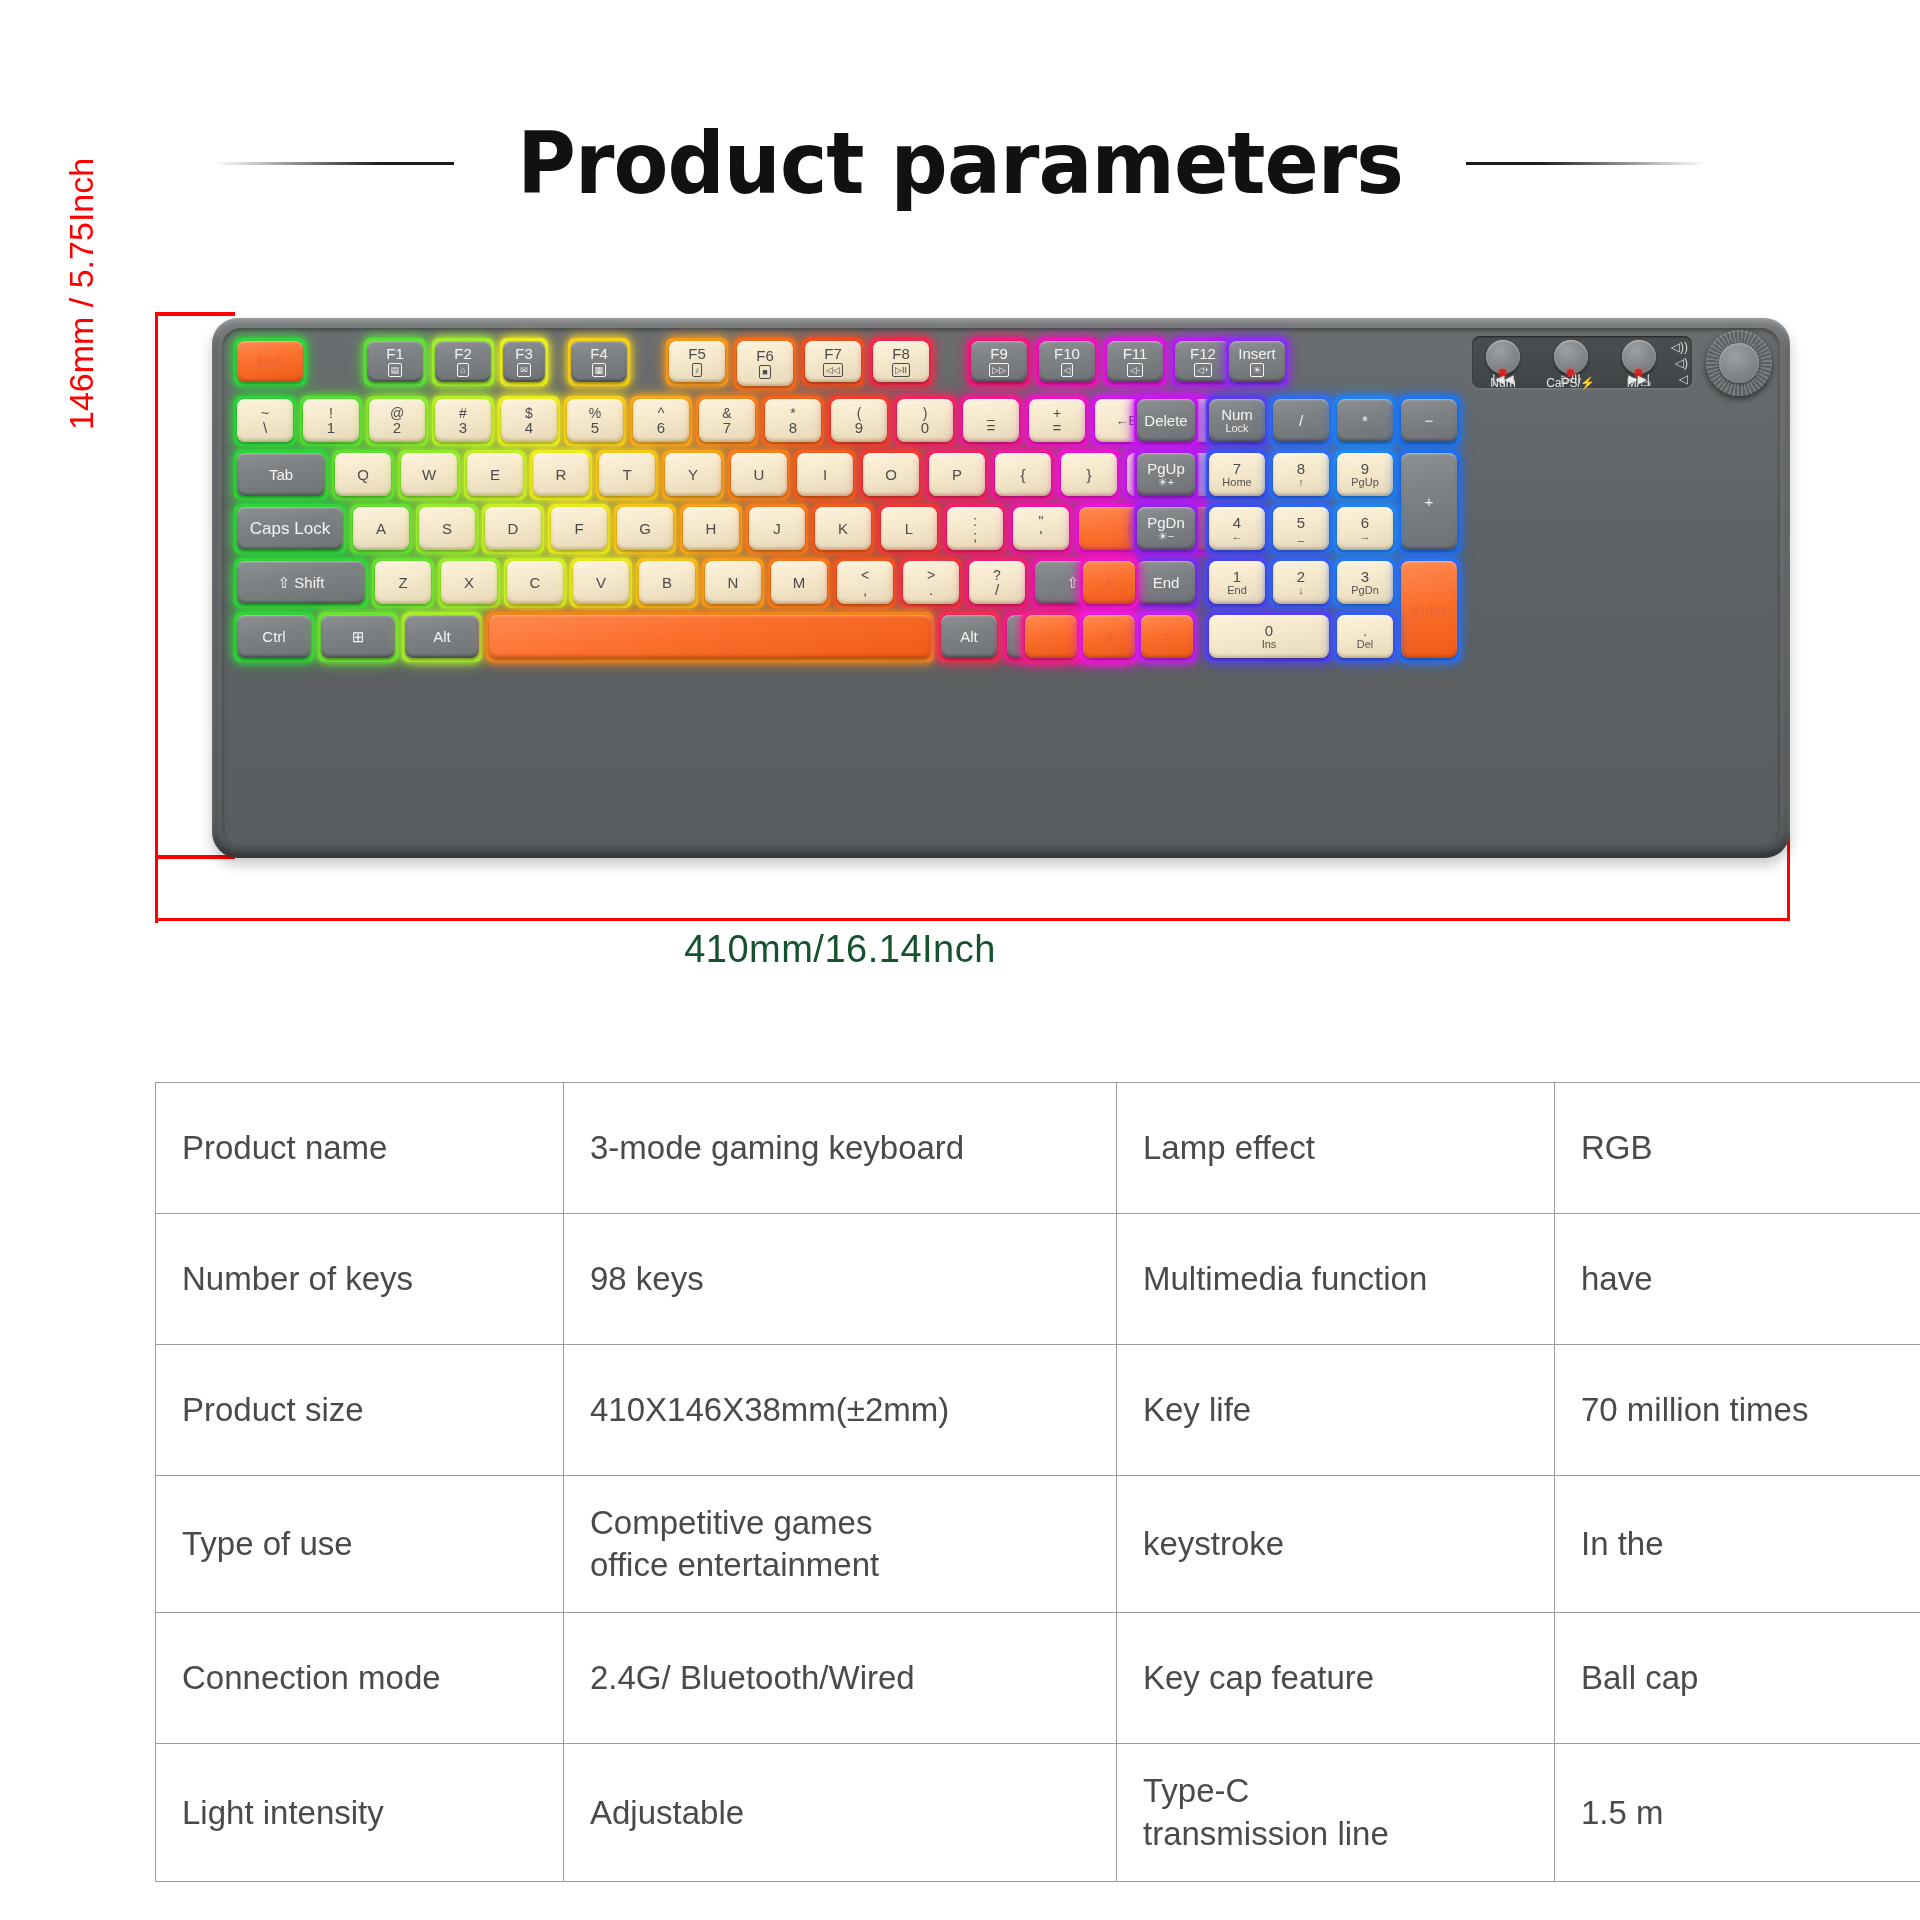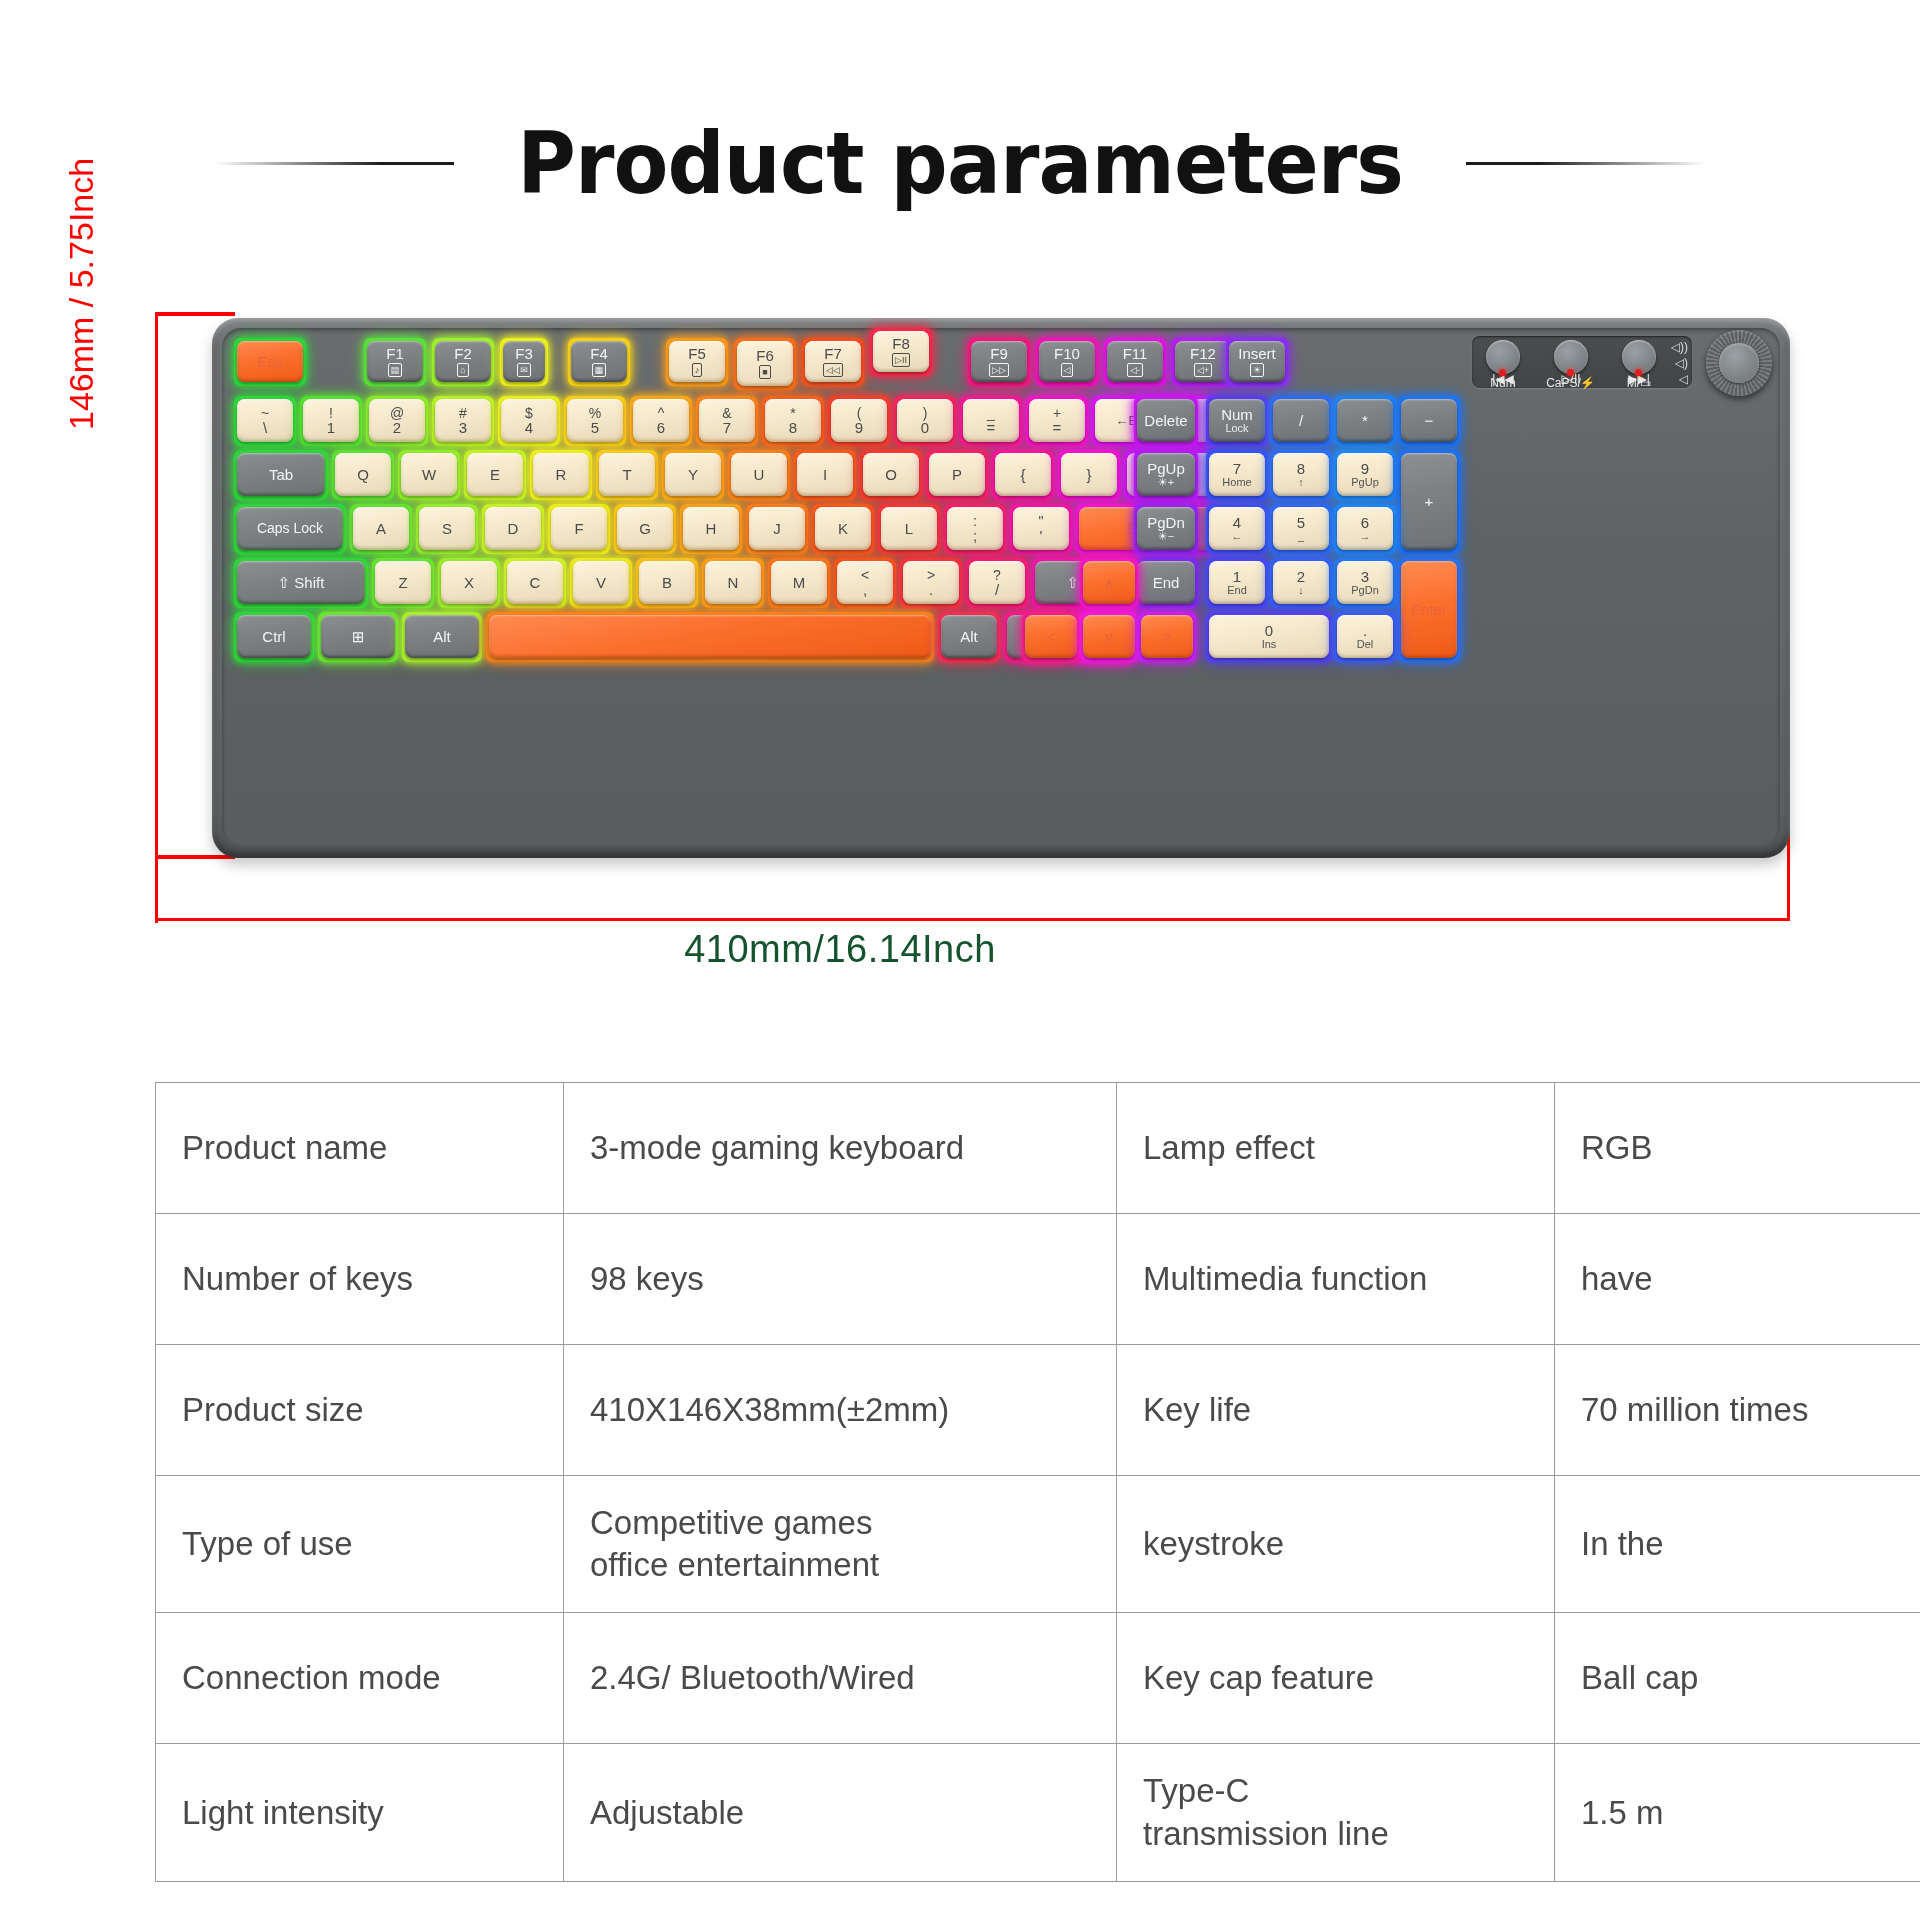--- a/index.html
+++ b/index.html
@@ -212,21 +212,21 @@
             <div>F6</div>
             <div class="glyphbox">■</div>
           </div>
         </div>
         <div class="cell" style="left: 580px; top: 10px; width: 62px; height: 48px; background: rgb(242, 80, 31); box-shadow: rgb(242, 80, 31) 0px 0px 7px, rgb(242, 80, 31) 0px 0px 14px;">
           <div class="cap cream">
             <div>F7</div>
             <div class="glyphbox">◁◁</div>
           </div>
         </div>
-        <div class="cell" style="left: 648px; top: 0; width: 62px; height: 48px; background: rgb(242, 42, 74); box-shadow: rgb(242, 42, 74) 0px 0px 7px, rgb(242, 42, 74) 0px 0px 14px;">
+        <div class="cell" style="left: 648px; top: 10px; width: 62px; height: 48px; background: rgb(242, 42, 74); box-shadow: rgb(242, 42, 74) 0px 0px 7px, rgb(242, 42, 74) 0px 0px 14px;">
           <div class="cap cream">
             <div>F8</div>
             <div class="glyphbox">▷II</div>
           </div>
         </div>
         <div class="cell" style="left: 746px; top: 10px; width: 62px; height: 48px; background: rgb(240, 25, 126); box-shadow: rgb(240, 25, 126) 0px 0px 7px, rgb(240, 25, 126) 0px 0px 14px;">
           <div class="cap dark">
             <div>F9</div>
             <div class="glyphbox">▷▷</div>
           </div>
@@ -403,21 +403,21 @@
             <div>}</div>
           </div>
         </div>
         <div class="cell" style="left: 902px; top: 122px; width: 94px; height: 50px; background: rgb(207, 25, 239); box-shadow: rgb(207, 25, 239) 0px 0px 7px, rgb(207, 25, 239) 0px 0px 14px;">
           <div class="cap cream">
             <div>|</div>
           </div>
         </div>
         <div class="cell" style="left: 12px; top: 176px; width: 112px; height: 50px; background: rgb(47, 212, 58); box-shadow: rgb(47, 212, 58) 0px 0px 7px, rgb(47, 212, 58) 0px 0px 14px;">
           <div class="cap dark">
-            <div style="font-size: 14px; text-align: right;">Caps Lock</div>
+            <div style="font-size: 17px; text-align: right;">Caps Lock</div>
           </div>
         </div>
         <div class="cell" style="left: 128px; top: 176px; width: 62px; height: 50px; background: rgb(98, 225, 49); box-shadow: rgb(98, 225, 49) 0px 0px 7px, rgb(98, 225, 49) 0px 0px 14px;">
           <div class="cap cream">
             <div>A</div>
           </div>
         </div>
         <div class="cell" style="left: 194px; top: 176px; width: 62px; height: 50px; background: rgb(150, 236, 43); box-shadow: rgb(150, 236, 43) 0px 0px 7px, rgb(150, 236, 43) 0px 0px 14px;">
           <div class="cap cream">
             <div>S</div>

